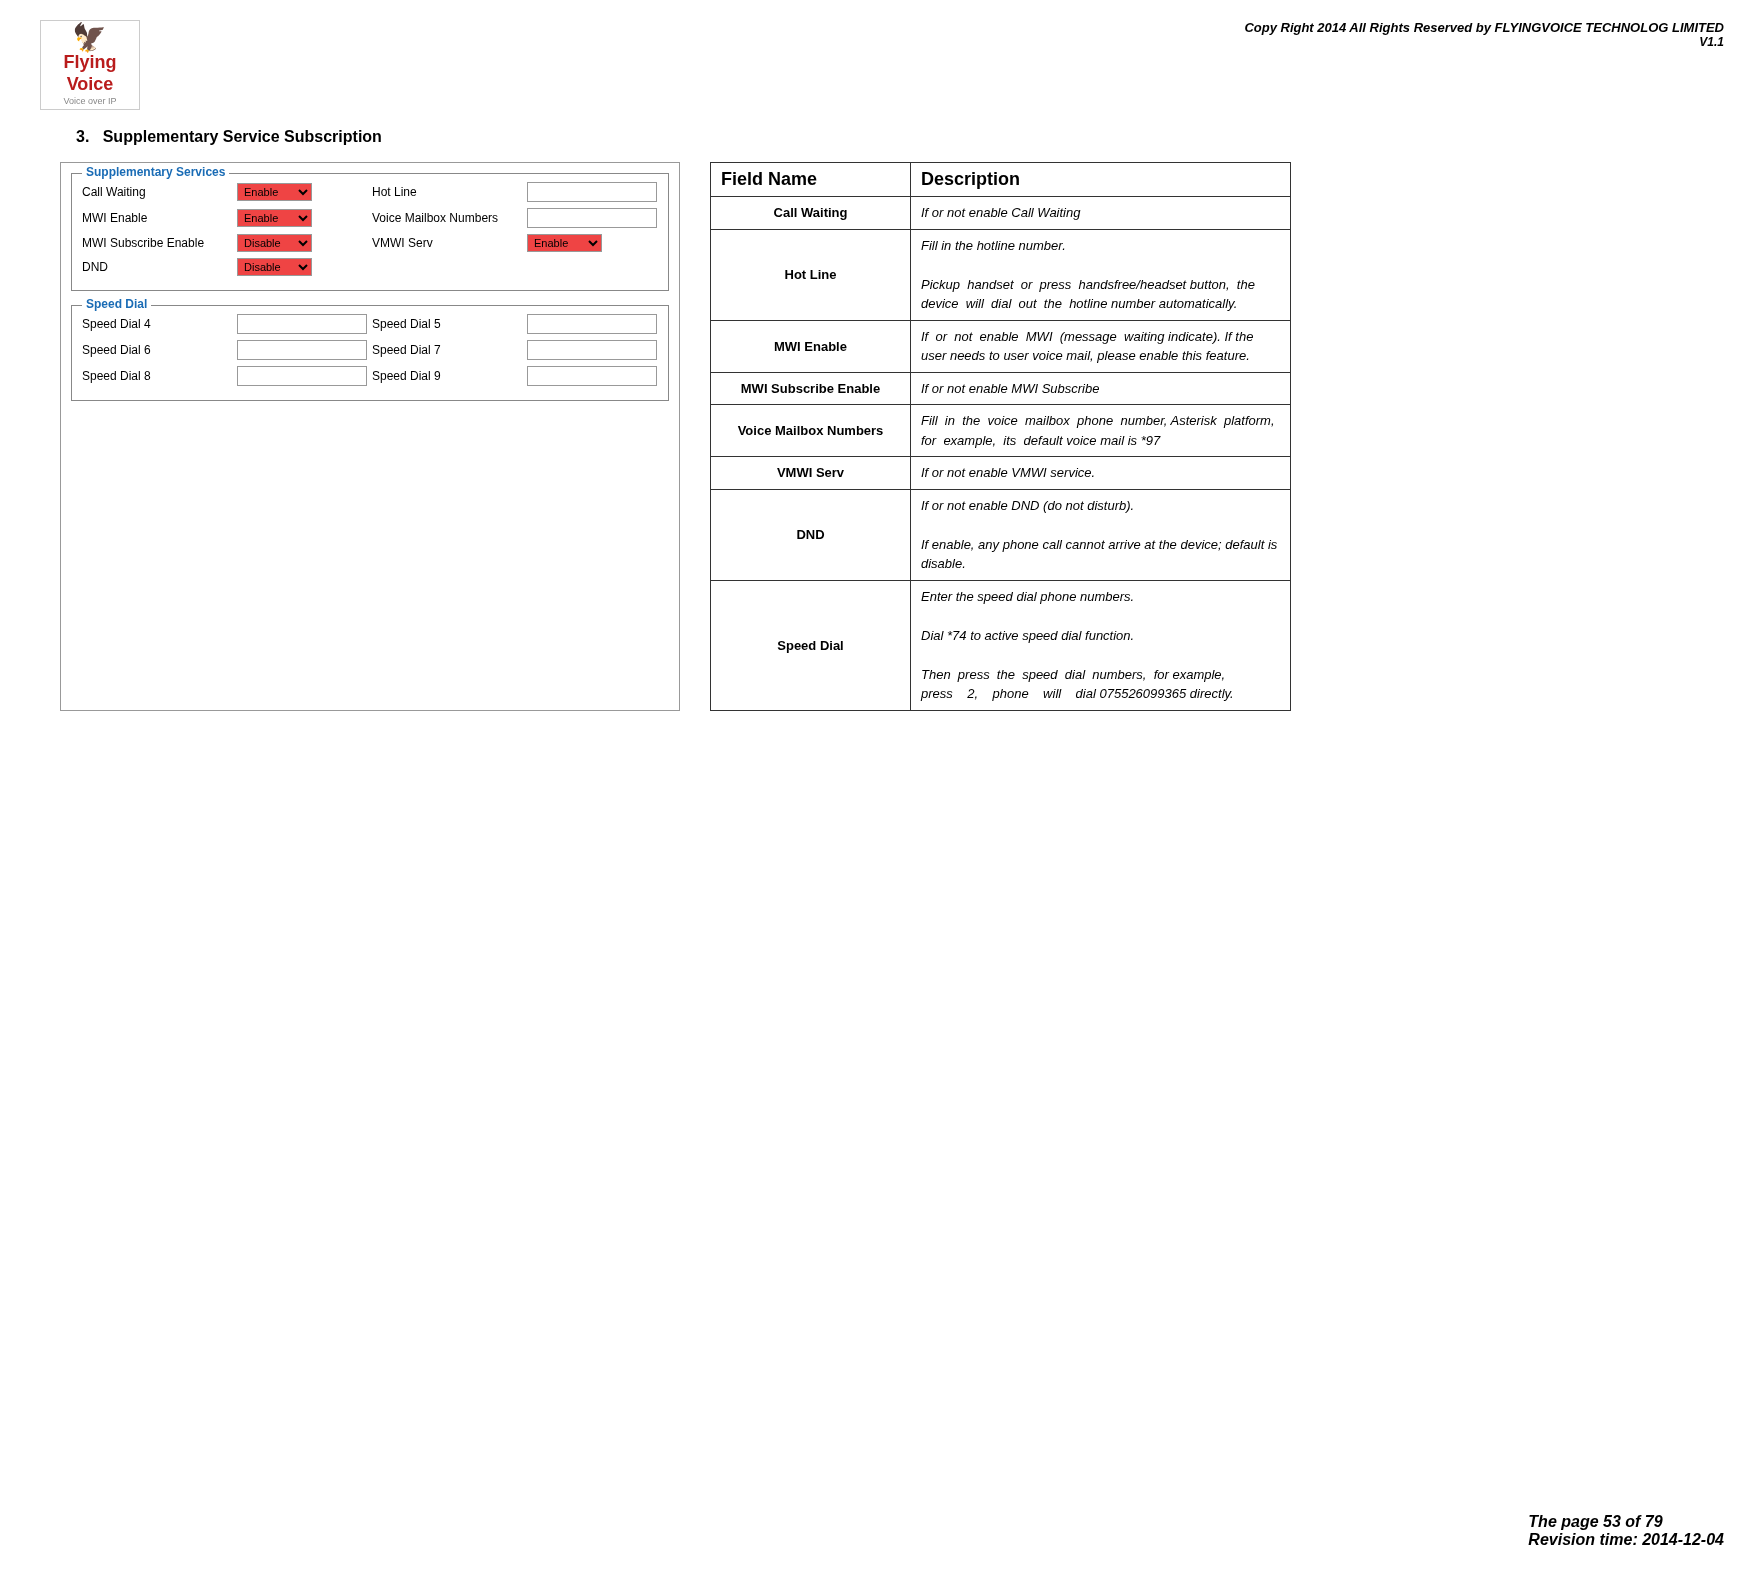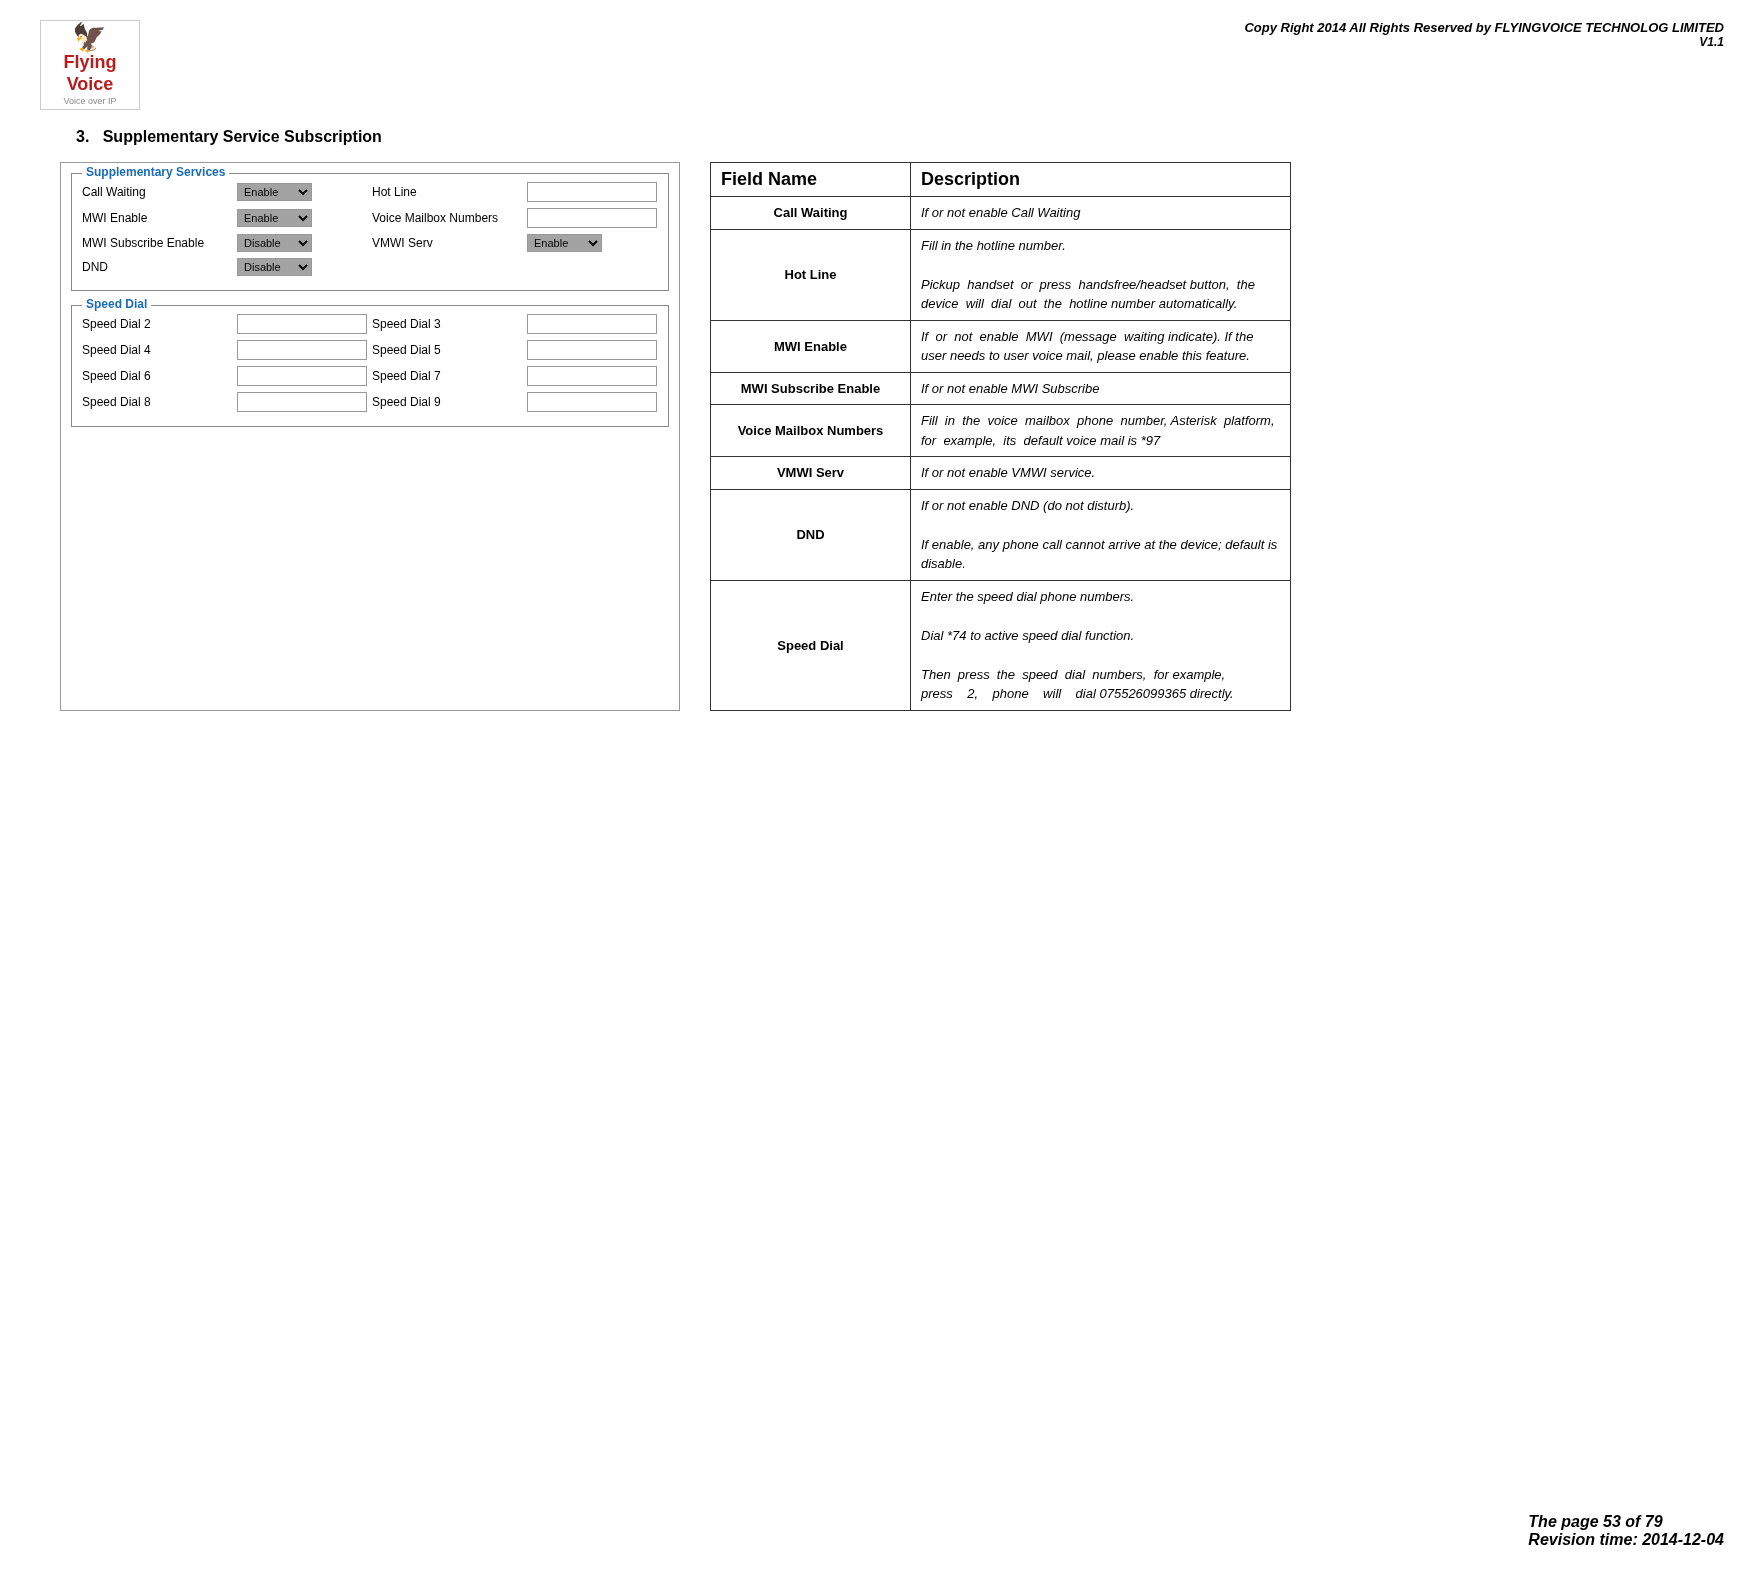--- a/index.html
+++ b/index.html
@@ -110,21 +110,21 @@
       flex-shrink: 0;
     }
     .form-control {
       display: inline-block;
       margin-right: 20px;
     }
     select.form-select {
       font-size: 11px;
       padding: 1px 2px;
       border: 1px solid #999;
-      background: #a3a3a3;
+      background: #ef4444;
       width: 75px;
     }
     input.form-input {
       font-size: 11px;
       border: 1px solid #999;
       padding: 1px 3px;
       width: 130px;
       height: 20px;
       background: #fff;
     }
@@ -267,30 +267,20 @@
               <option selected="">Disable</option>
             </select>
           </div>
         </div>
       </div>
     </div>
 
     <div class="group-box">
       <span class="group-label">Speed Dial</span>
 
-      <div class="form-row">
-        <div class="pair-left">
-          <span class="form-label">Speed Dial 2</span>
-          <input class="form-input" type="text" value="" style="">
-        </div>
-        <div class="pair-right">
-          <span class="form-label">Speed Dial 3</span>
-          <input class="form-input" type="text" value="" style="">
-        </div>
-      </div>
 
       <div class="form-row">
         <div class="pair-left">
           <span class="form-label">Speed Dial 4</span>
           <input class="form-input" type="text" value="" style="">
         </div>
         <div class="pair-right">
           <span class="form-label">Speed Dial 5</span>
           <input class="form-input" type="text" value="" style="">
         </div>

